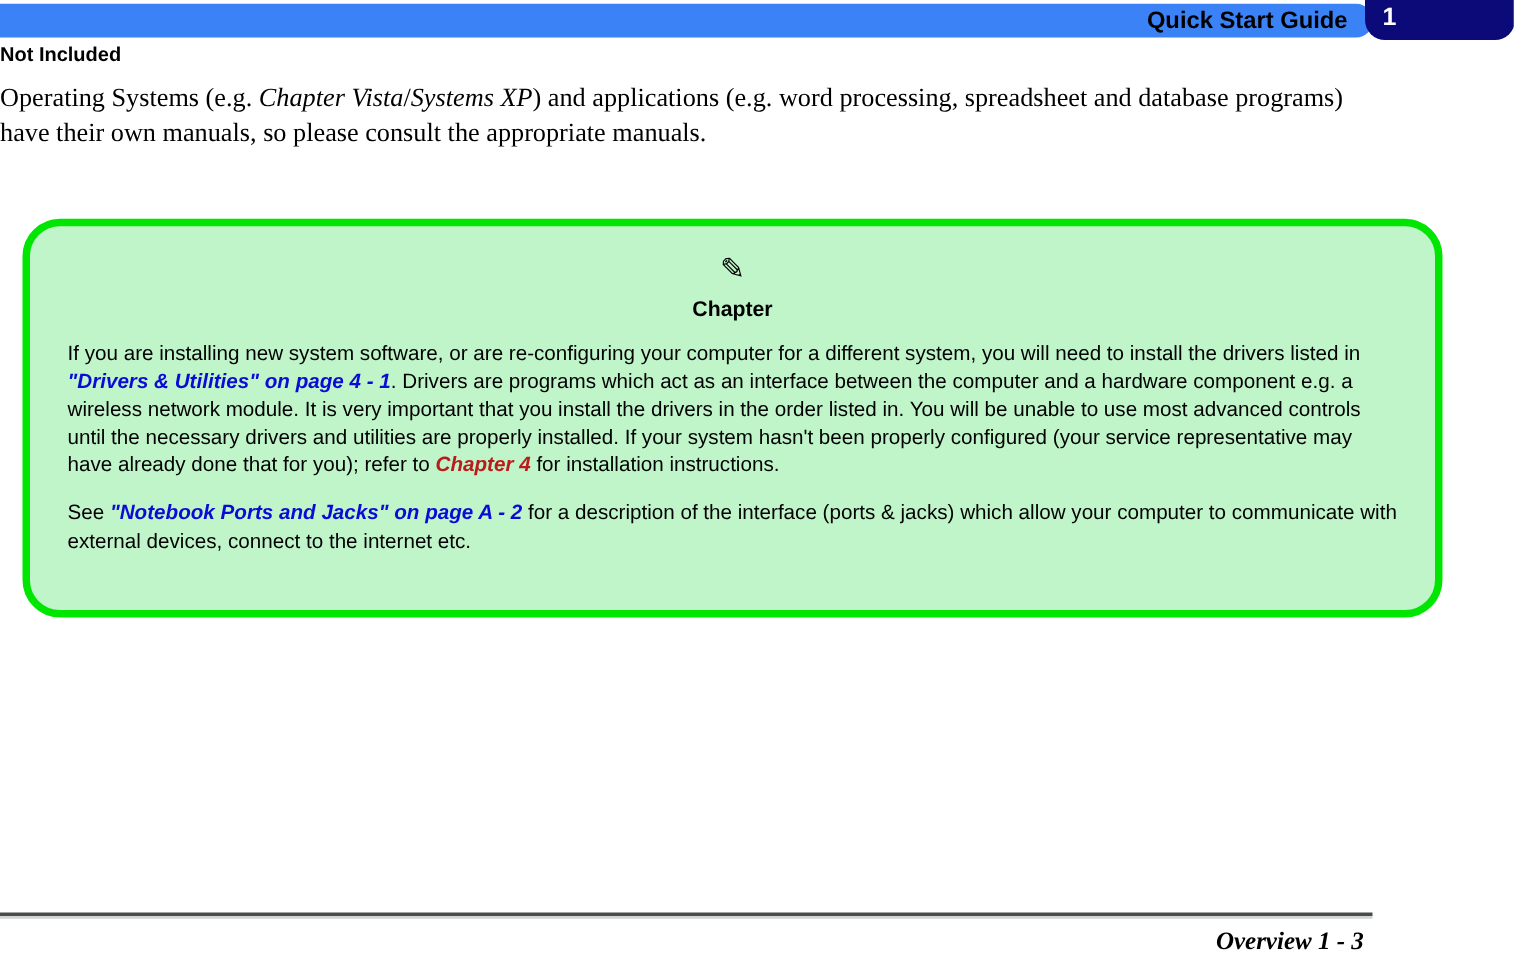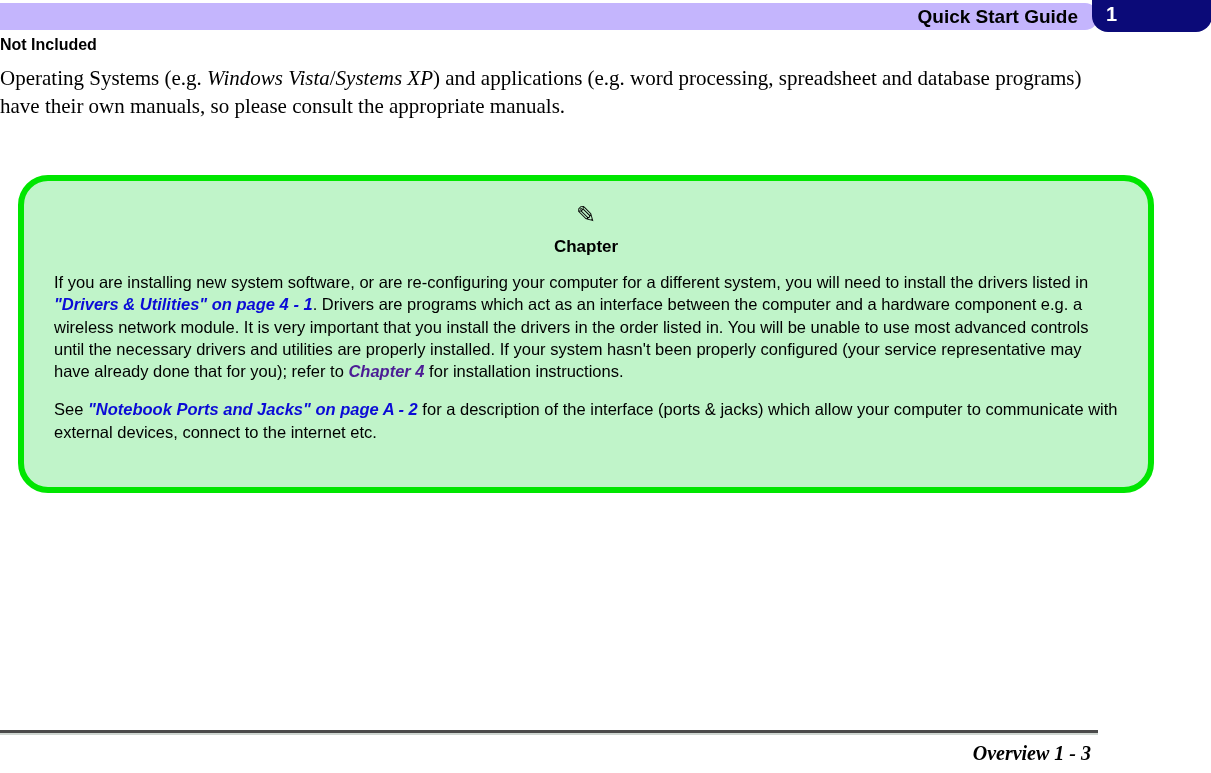--- a/index.html
+++ b/index.html
@@ -10,21 +10,21 @@
     height: 773px;
     position: relative;
     overflow: hidden;
   }
   .header-bar {
     position: absolute;
     top: 3px;
     left: 0;
     width: 1098px;
     height: 27px;
-    background: #c4b5fd;
+    background: #3b82f6;
     border-radius: 0 13px 13px 0;
     display: flex;
     align-items: center;
     justify-content: flex-end;
     padding-right: 20px;
   }
   .header-title {
     font-weight: bold;
     font-size: 19px;
     color: #000;
@@ -89,21 +89,21 @@
     font-size: 16.5px;
     line-height: 1.35;
     margin-bottom: 16px;
   }
   .link-ref {
     color: #0b0bd6;
     font-style: italic;
     font-weight: bold;
   }
   .link-ref-chapter {
-    color: #4c1d95;
+    color: #b91c1c;
     font-style: italic;
     font-weight: bold;
   }
   .footer-line {
     position: absolute;
     top: 730px;
     left: 0;
     width: 1098px;
     height: 5px;
     background: linear-gradient(to bottom, #4a4a4a 0%, #4a4a4a 50%, #cfd6d1 50%, #cfd6d1 100%);
@@ -125,21 +125,21 @@
   <span class="header-title">Quick Start Guide</span>
 </div>
 
 <div class="chapter-tab">
   <span>1</span>
 </div>
 
 <div class="section-heading">Not Included</div>
 
 <div class="body-text">
-  <span>Operating Systems (e.g. </span><span class="italic">Windows Vista</span><span>/</span><span class="italic">Systems XP</span><span>) and applications (e.g. word processing, spreadsheet and database programs) have their own manuals, so please consult the appropriate manuals.</span>
+  <span>Operating Systems (e.g. </span><span class="italic">Chapter Vista</span><span>/</span><span class="italic">Systems XP</span><span>) and applications (e.g. word processing, spreadsheet and database programs) have their own manuals, so please consult the appropriate manuals.</span>
 </div>
 
 <div class="callout">
   <span class="pencil-icon">✎</span>
   <div class="callout-heading">Chapter</div>
   <div class="callout-body">
     <span>If you are installing new system software, or are re-configuring your computer for a different system, you will need to install the drivers listed in </span><span class="link-ref">"Drivers &amp; Utilities" on page 4 - 1</span><span>. Drivers are programs which act as an interface between the computer and a hardware component e.g. a wireless network module. It is very important that you install the drivers in the order listed in. You will be unable to use most advanced controls until the necessary drivers and utilities are properly installed. If your system hasn't been properly configured (your service representative may have already done that for you); refer to </span><span class="link-ref-chapter">Chapter 4</span><span> for installation instructions.</span>
   </div>
   <div class="callout-body">
     <span>See </span><span class="link-ref">"Notebook Ports and Jacks" on page A - 2</span><span> for a description of the interface (ports &amp; jacks) which allow your computer to communicate with external devices, connect to the internet etc.</span>

